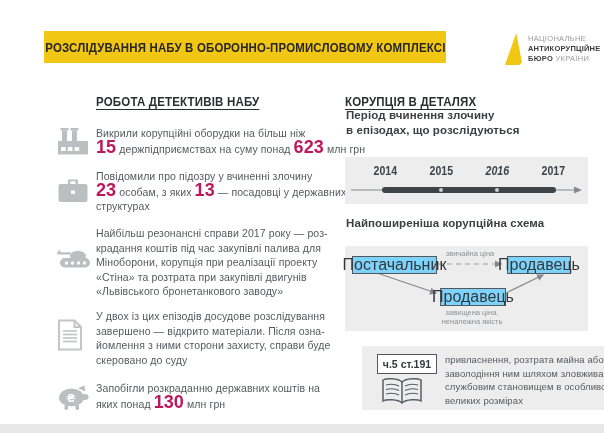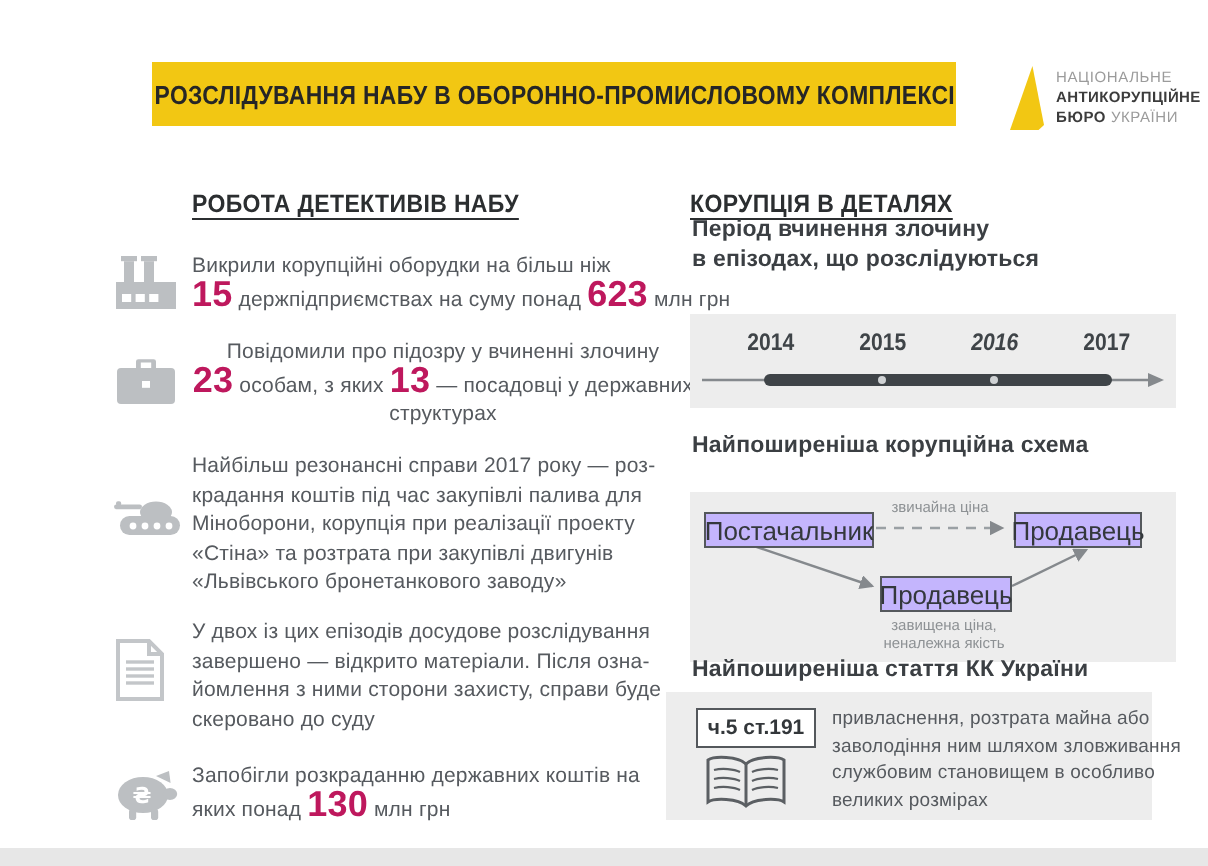--- a/index.html
+++ b/index.html
@@ -4,21 +4,21 @@
 <style>
   html,body { margin:0; padding:0; background:#fff; }
   .canvas {
     position:relative; width:604px; height:433px; background:#ffffff;
     font-family:"Liberation Sans", sans-serif; overflow:hidden;
     -webkit-font-smoothing:antialiased;
   }
   
   .title-bar {
     position:absolute; left:44px; top:31px; width:402px; height:32px;
-    background:#f2c713; display:flex; align-items:center; justify-content:center;margin-left:32px;
+    background:#f2c713; display:flex; align-items:center; justify-content:center;
   }
   .title-bar .t {
     font-weight:bold; font-size:13px; color:#262626; white-space:nowrap;
     transform:scaleX(.88); letter-spacing:.2px;
   }
   .logo { position:absolute; left:505px; top:33px; width:95px; height:34px; }
   .logo-mark {
     position:absolute; left:0; top:0; width:17px; height:32px; background:#f2c713;
     clip-path:polygon(66% 0, 100% 92%, 84% 100%, 0 100%);
   }
@@ -45,22 +45,22 @@
   }
   .hl { color:#be185d; font-weight:bold; font-size:18px; line-height:13px; }
   
   .panel { position:absolute; background:#ededed; }
   .year {
     position:absolute; top:7px; width:40px; text-align:center;
     font-weight:bold; font-size:12px; color:#3f4448;
   }
   .year span { display:inline-block; transform:scaleX(.88); }
   .node {
-    position:absolute; background:#c4b5fd; border:1px solid #54585c;
-    font-size:13px; color:#34383c; display:flex; align-items:center; justify-content:center;
+    position:absolute; background:#7dd3fc; border:1px solid #54585c;
+    font-size:16px; color:#34383c; display:flex; align-items:center; justify-content:center;
     white-space:nowrap;
   }
   .mini-label {
     position:absolute; font-size:7.5px; line-height:9px; color:#8d9194;
     text-align:center; white-space:pre;
   }
   .article-box {
     position:absolute; left:15px; top:8px; width:58px; height:18px; background:#fff;
     border:1px solid #54585c; display:flex; align-items:center; justify-content:center;
     font-weight:bold; font-size:10.5px; color:#33373a;
@@ -102,21 +102,21 @@
         <rect x="1" y="13" width="30" height="13.5"></rect>
         <rect x="4" y="19" width="4.6" height="4" fill="#fff"></rect>
         <rect x="10.8" y="19" width="4.6" height="4" fill="#fff"></rect>
         <rect x="17.6" y="19" width="4.6" height="4" fill="#fff"></rect>
       </svg>
     </span>
     <div class="itext"><span>Викрили корупційні оборудки на більш ніж
 </span><span class="hl">15</span><span> держпідприємствах на суму понад </span><span class="hl">623</span><span> млн грн</span></div>
   </div>
 
-  <div class="item" style="top:169px;text-align:center;">
+  <div class="item" style="top:169px;">
     <span class="ic" style="top:9px;">
       <svg width="32" height="25" viewBox="0 0 32 25" fill="#bcbfc2">
         <path d="M11 6 h10 v-3.2 a1.2 1.2 0 0 0 -1.2 -1.2 h-7.6 a1.2 1.2 0 0 0 -1.2 1.2 Z M13.4 3.2 h5.2 V6 h-5.2 Z"></path>
         <rect x="1.5" y="6" width="29" height="18" rx="2"></rect>
         <rect x="14" y="12.5" width="4" height="3.4" fill="#fff"></rect>
       </svg>
     </span>
     <div class="itext"><span>Повідомили про підозру у вчиненні злочину
 </span><span class="hl">23</span><span> особам, з яких </span><span class="hl">13</span><span> — посадовці у державних
 структурах</span></div>
@@ -209,23 +209,22 @@
       <line x1="161" y1="47" x2="198" y2="29" stroke="#85898d" stroke-width="1.2" marker-end="url(#ah)"></line>
     </svg>
     <div class="mini-label" style="left:92px; top:3px; width:66px;">звичайна ціна</div>
     <div class="node" style="left:7px; top:10px; width:83px; height:16px;">Постачальник</div>
     <div class="node" style="left:162px; top:10px; width:62px; height:16px;">Продавець</div>
     <div class="node" style="left:95px; top:42px; width:64px; height:16px;">Продавець</div>
     <div class="mini-label" style="left:87px; top:62px; width:80px;">завищена ціна,
 неналежна якість</div>
   </div>
 
-  <div class="sub-heading" style="left:346px; top:328px;">Найпоширеніша стаття КК України</div>
-
-  <div class="panel" style="left:333px; top:346px; width:243px; height:64px;">
+
+  <div class="panel" style="left:362px; top:346px; width:243px; height:64px;">
     <div class="article-box">ч.5 ст.191</div>
     <span style="position:absolute; left:17px; top:30px;">
       <svg width="46" height="30" viewBox="0 0 46 30" fill="none" stroke="#5b5f63" stroke-width="1.5">
         <path d="M23 6 C19 2 7 2 4 4 V25 C7 23 19 23 23 27 C27 23 39 23 42 25 V4 C39 2 27 2 23 6 Z"></path>
         <line x1="23" y1="6" x2="23" y2="27"></line>
         <path d="M7 9 C11 8 17 8.5 20 10" stroke-width="1.1"></path>
         <path d="M7 13.5 C11 12.5 17 13 20 14.5" stroke-width="1.1"></path>
         <path d="M7 18 C11 17 17 17.5 20 19" stroke-width="1.1"></path>
         <path d="M26 10 C29 8.5 35 8 39 9" stroke-width="1.1"></path>
         <path d="M26 14.5 C29 13 35 12.5 39 13.5" stroke-width="1.1"></path>

